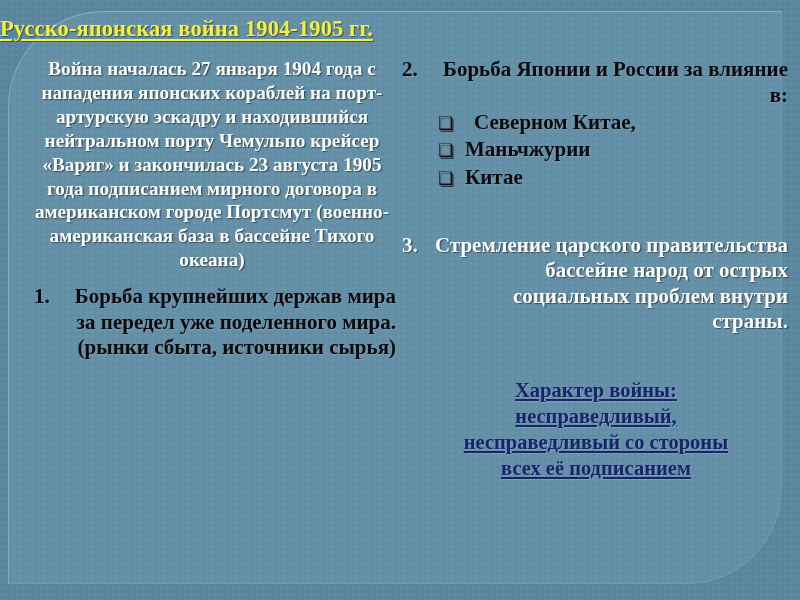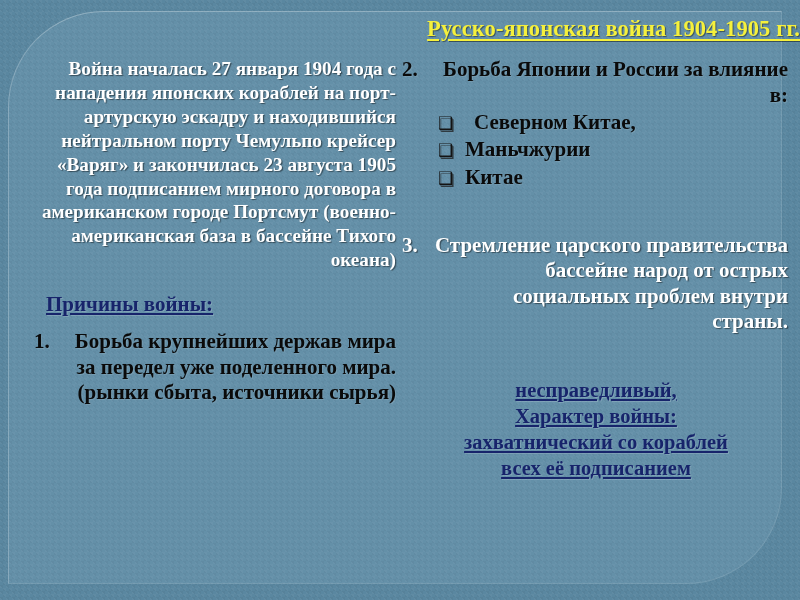--- a/index.html
+++ b/index.html
@@ -46,21 +46,21 @@
     border-left: 1px solid rgba(255,255,255,0.22);
     border-right: 1px solid rgba(255,255,255,0.10);
     border-bottom: 1px solid rgba(255,255,255,0.10);
   }
 
   .slide-title {
     position: absolute;
     left: 0;
     top: 16px;
     width: 800px;
-    text-align: right;
+    text-align: left;
     font-size: 22.5px;
     font-weight: bold;
     color: #f5f03c;
     text-decoration: underline;
     text-underline-offset: 3px;
     text-shadow: 1px 1px 1px rgba(0,0,0,0.45);
     letter-spacing: 0.1px;
   }
 
   
@@ -73,21 +73,21 @@
 
   .col-right {
     position: absolute;
     left: 396px;
     top: 57px;
     width: 392px;
   }
 
   
   .intro-para {
-    text-align: right;
+    text-align: center;
     font-size: 19.2px;
     font-weight: bold;
     line-height: 1.245;
     color: #ffffff;
     text-shadow: 1.2px 1.2px 1px rgba(0,0,0,0.45);
   }
 
   .heading-blue {
     margin-top: 20px;
     font-size: 21px;
@@ -188,21 +188,20 @@
 <div class="backdrop"></div>
 
 <div class="panel"></div>
 
 <div class="slide-title">Русско-японская война 1904-1905 гг.</div>
 
 <div class="col-left">
 
   <div class="intro-para">Война началась 27 января 1904 года  с нападения японских кораблей на порт-артурскую эскадру и находившийся нейтральном порту Чемульпо крейсер «Варяг» и закончилась 23 августа 1905 года подписанием мирного договора в американском городе  Портсмут (военно-американская база в бассейне Тихого океана)</div>
 
-  <div class="heading-blue">Причины войны:</div>
 
   <ol class="num-list">
     <li>
       <span class="num-marker black-text">1.</span>
       <span class="num-body black-text">Борьба крупнейших держав мира за передел уже поделенного мира. (рынки сбыта, источники сырья)</span>
     </li>
   </ol>
 
 </div>
 
@@ -227,19 +226,19 @@
       <span class="box-label">Китае</span>
     </li>
   </ul>
 
   <div class="num-item item-3">
     <span class="num-marker white-text">3.</span>
     <span class="num-body white-text">Стремление царского правительства бассейне народ от острых социальных проблем внутри страны.</span>
   </div>
 
   <div class="conclusion">
+    <span>Характер войны:</span>
     <span>несправедливый,</span>
-    <span>Характер войны:</span>
-    <span>захватнический  со кораблей</span>
+    <span>несправедливый  со стороны</span>
     <span>всех её подписанием</span>
   </div>
 
 </div>
 
 </body></html>

